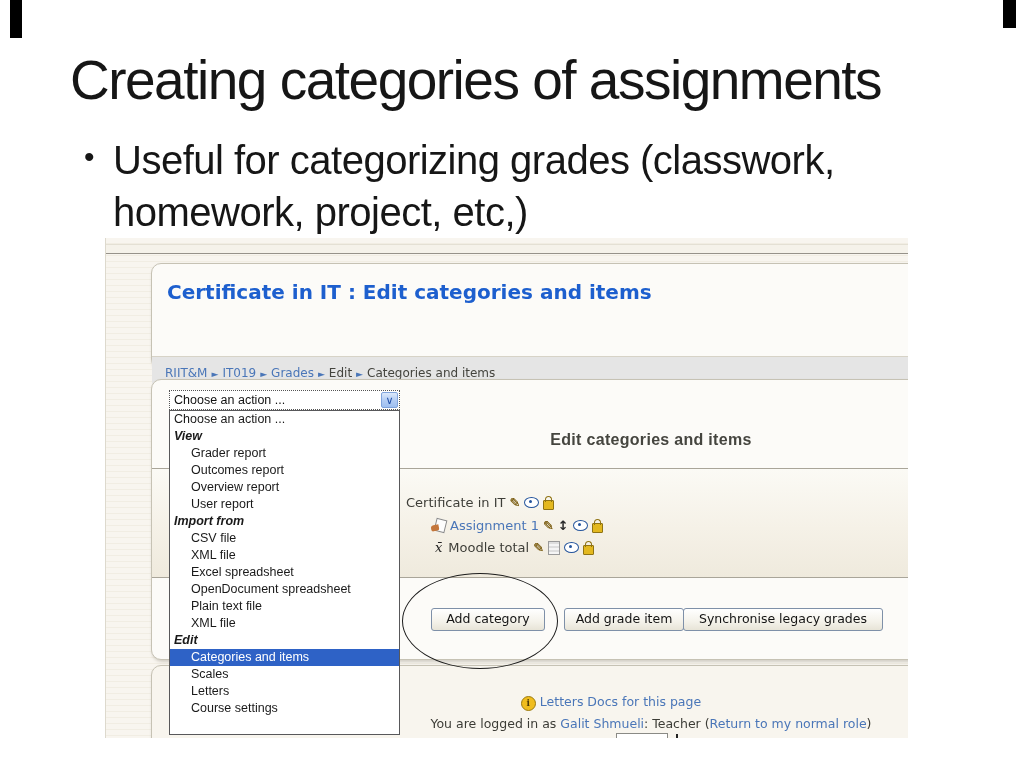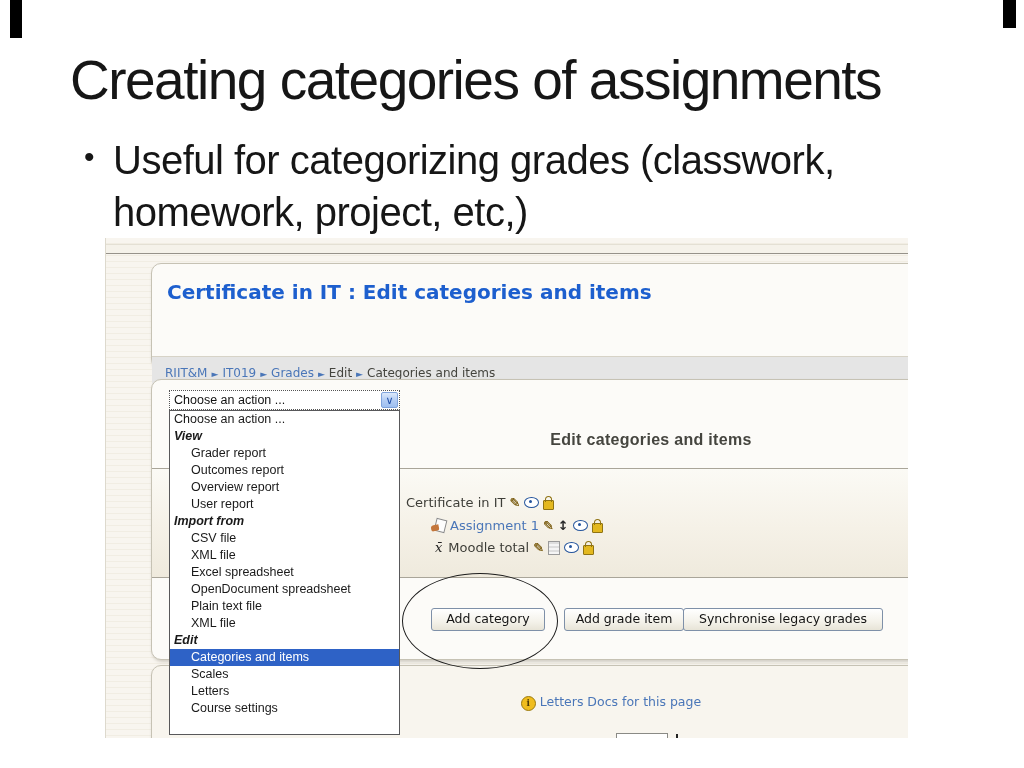--- a/index.html
+++ b/index.html
@@ -174,20 +174,23 @@
     <div id="btn-add-category" class="xp-btn">Add category</div>
     <div id="btn-add-grade-item" class="xp-btn">Add grade item</div>
     <div id="btn-sync" class="xp-btn">Synchronise legacy grades</div>
 
     <div class="ellipse"></div>
 
     <div id="footer-box" class="panel"></div>
     <div class="docs-line">
       <span class="i-info">i</span>
       <span>Letters Docs for this page</span>
+    </div>
+    <div class="login-line">
+      <span>You are logged in as </span><span class="f-link">Galit Shmueli</span><span>: Teacher (</span><span class="f-link">Return to my normal role</span><span>)</span>
     </div>
     <div class="course-box">IT019</div>
     <div class="caret-mark"></div>
 
     <div class="action-select">
       <span class="value">Choose an action ...</span>
       <span class="select-arrow">∨</span>
     </div>
 
     <div class="action-menu">

